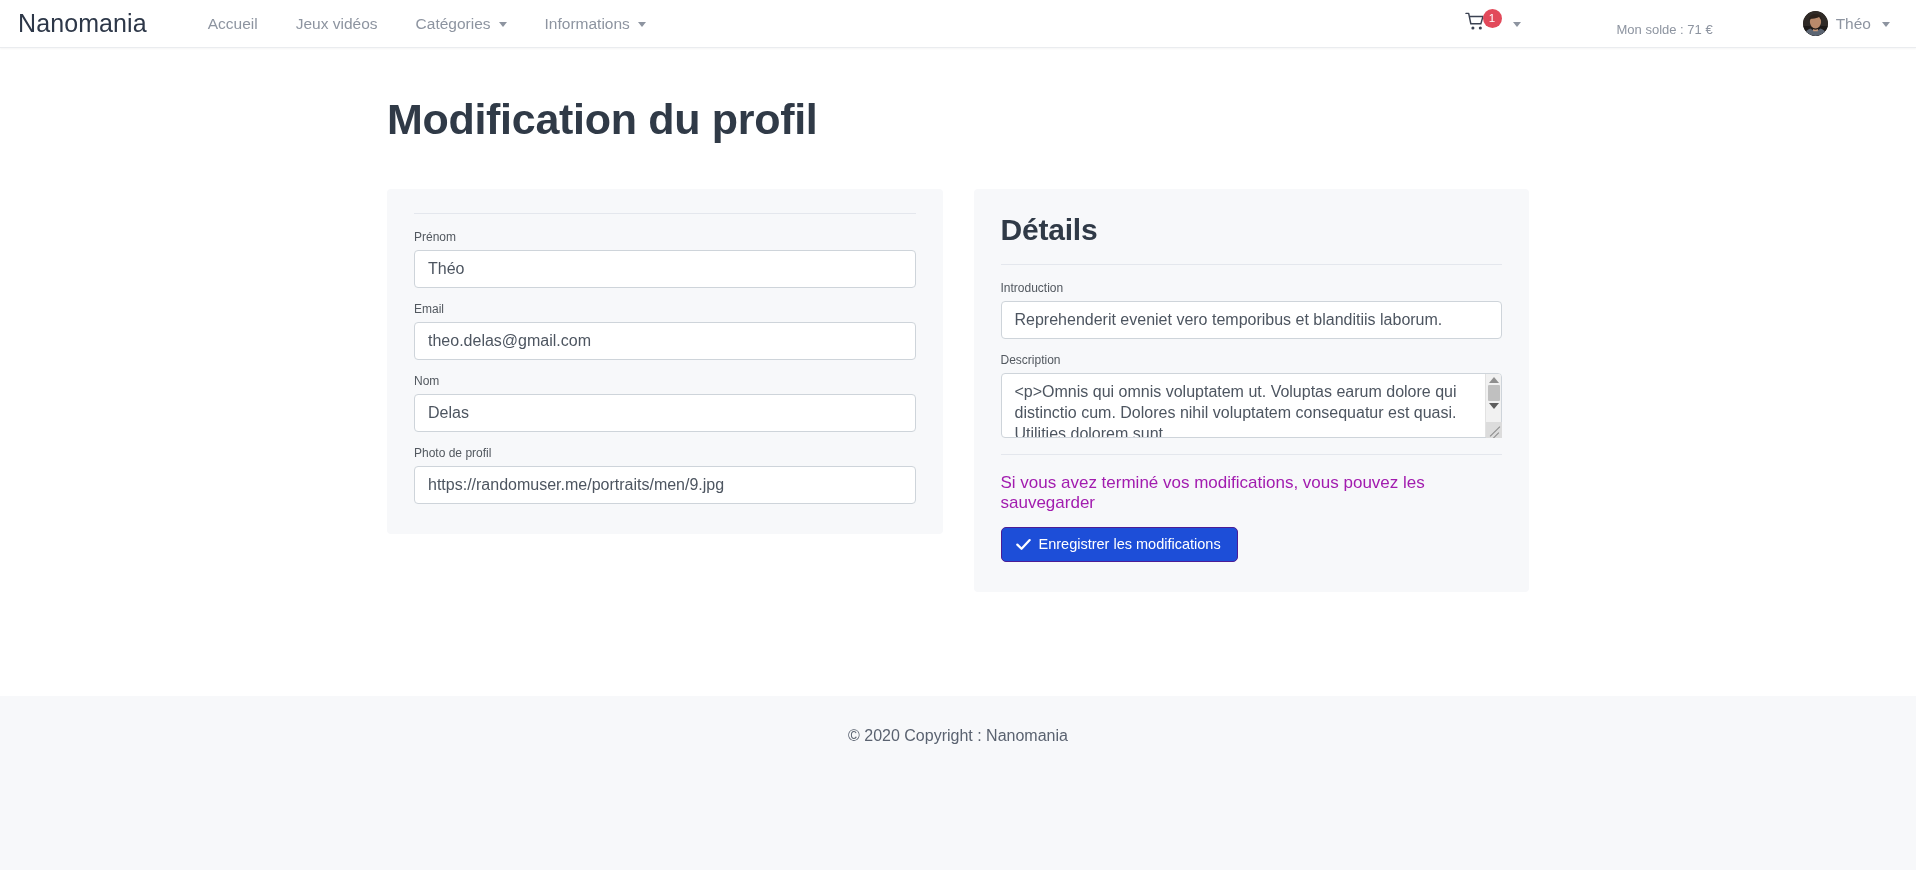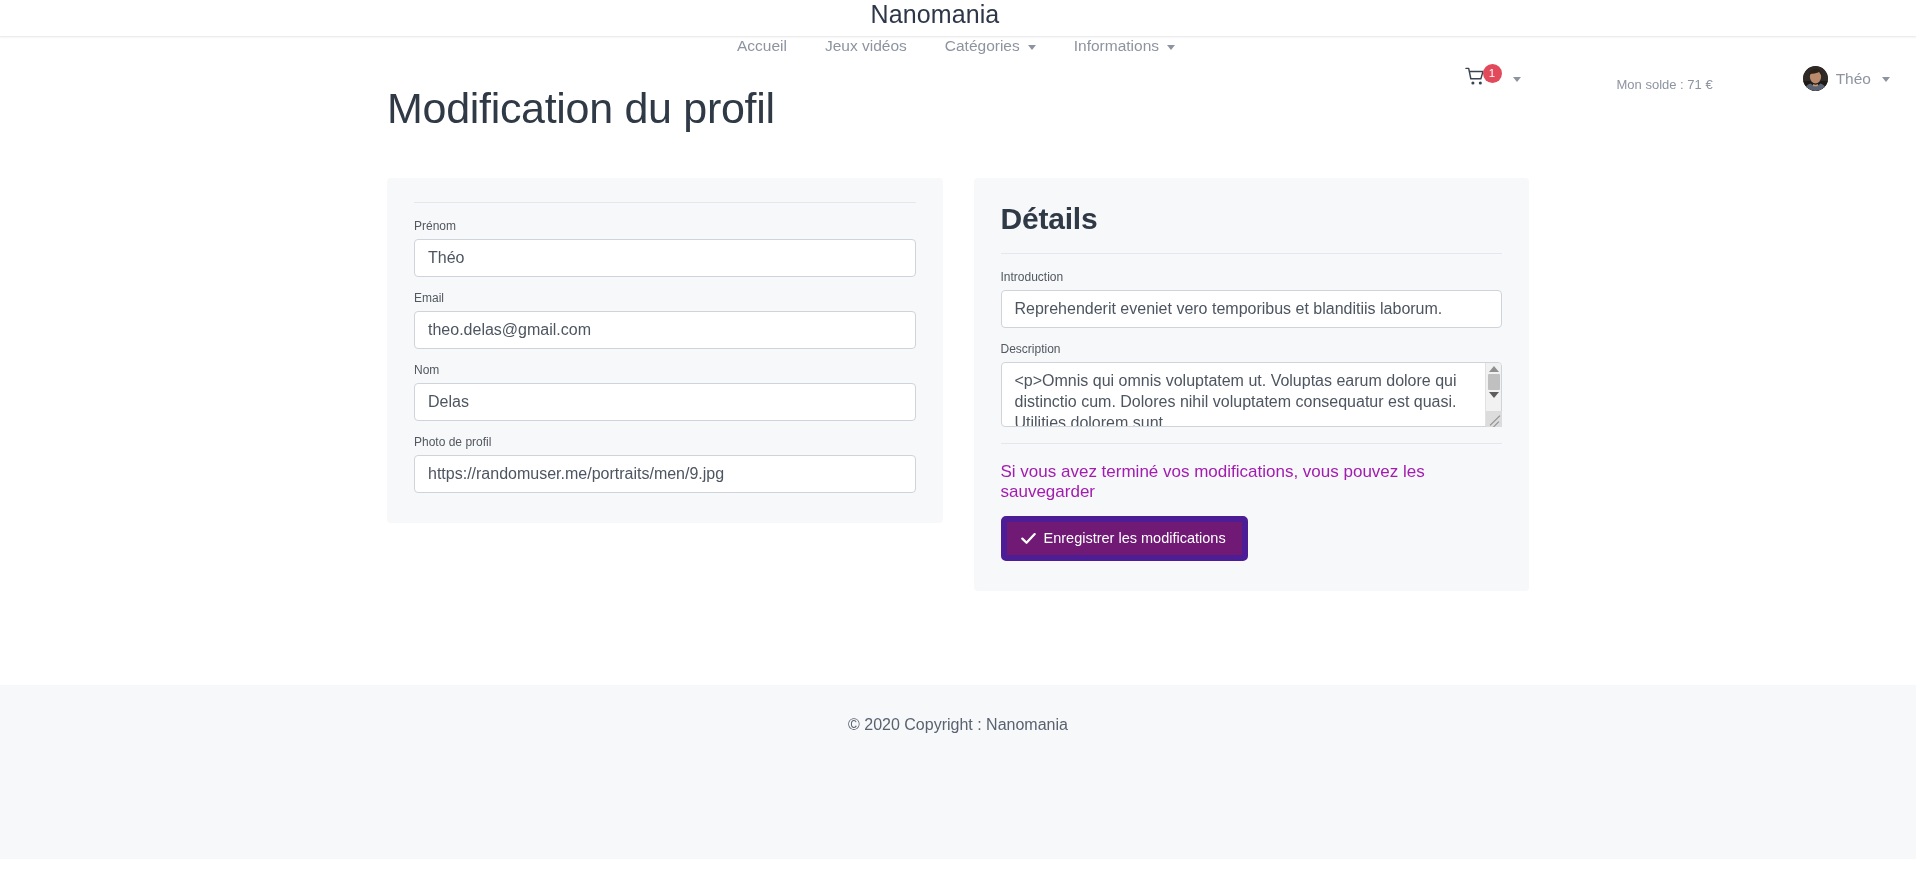--- a/index.html
+++ b/index.html
@@ -8,29 +8,28 @@
     margin: 0; padding: 0;
     width: 1916px; height: 871px;
     background: #ffffff;
     font-family: "Liberation Sans", "DejaVu Sans", sans-serif;
     overflow: hidden;
   }
 
   
   .navbar {
     position: relative;
-    height: 37px;
+    height: 48px;
     background: #ffffff;
     border-bottom: 1px solid #eaecef;
     box-shadow: 0 1px 2px rgba(0,0,0,.045);
     display: flex;
     align-items: center;
     padding: 0 22px 0 18px;
     z-index: 5;
-    flex-direction: column;
   }
   .brand {
     font-size: 25px;
     color: #2d3748;
     letter-spacing: .1px;
     margin-right: 42px;
     text-decoration: none;
     white-space: nowrap;
   }
   .nav-links { display: flex; align-items: center; gap: 0; }
@@ -105,21 +104,21 @@
     min-height: 648px;
     position: relative;
   }
   .container {
     width: 1142px;
     margin: 0 auto;
     padding-top: 48px;
   }
   .page-title {
     font-size: 43px;
-    font-weight: normal;
+    font-weight: bold;
     color: #303a47;
     margin: 0 0 46px 0;
     letter-spacing: -.3px;
     line-height: 1.1;
   }
 
   .cards-row { display: flex; gap: 31px; align-items: flex-start; }
   .card {
     background: #f7f8fa;
     border-radius: 4px;
@@ -232,23 +231,23 @@
 
   .save-hint {
     font-size: 17px;
     color: #a21caf;
     margin: 0 0 14px 0;
   }
   .btn-primary {
     display: inline-flex;
     align-items: center;
     gap: 8px;
-    background: #701a75;
+    background: #1d4ed8;
     color: #ffffff;
-    border: 6px solid #4c1d95;
+    border: 1px solid #4c1d95;
     border-radius: 5px;
     font-size: 14.5px;
     font-family: inherit;
     padding: 9px 16px 9px 14px;
     cursor: pointer;
     line-height: 1;
   }
   .check-icon { display: inline-flex; align-items: center; }
 
   

